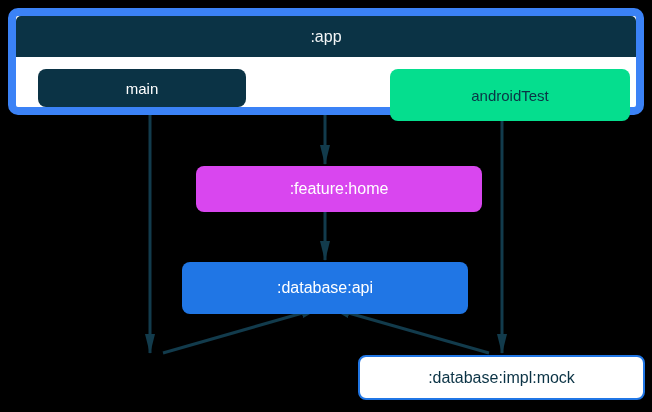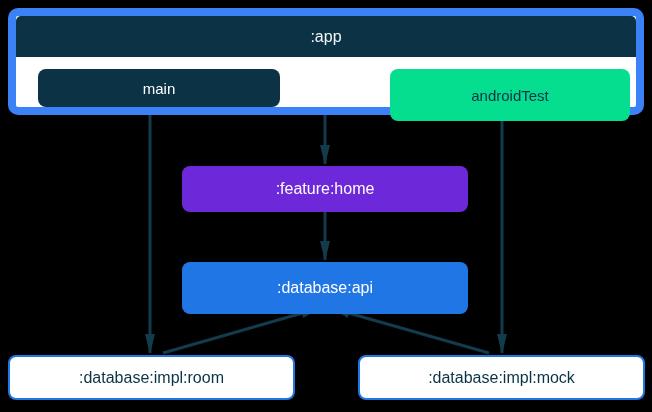--- a/index.html
+++ b/index.html
@@ -45,43 +45,43 @@
     position: absolute;
     box-sizing: border-box;
     border-radius: 8px;
     display: flex;
     align-items: center;
     justify-content: center;
     font-size: 15px;
   }
   .pill-main {
     left: 22px; top: 53px;   
-    width: 242px; height: 38px;
+    width: 208px; height: 38px;
     background: #0b3345;
     color: #ffffff;
   }
   .pill-android-test {
     left: 374px; top: 53px;  
     width: 240px; height: 52px;
     background: #05de8e;
     color: #0b3345;
   }
   .node {
     position: absolute;
     box-sizing: border-box;
     border-radius: 8px;
     display: flex;
     align-items: center;
     justify-content: center;
     font-size: 16px;
   }
   .node-feature-home {
-    left: 182px; top: 166px;
+    left: 196px; top: 166px;
     width: 286px; height: 46px;
-    background: #6d28d9;
+    background: #d946ef;
     color: #ffffff;
   }
   .node-database-api {
     left: 182px; top: 262px;
     width: 286px; height: 52px;
     background: #2076e5;
     color: #ffffff;
   }
   .node-impl {
     background: #ffffff;
@@ -127,21 +127,18 @@
   </div>
 
   <div class="node node-feature-home">
     <span>:feature:home</span>
   </div>
 
   <div class="node node-database-api">
     <span>:database:api</span>
   </div>
 
-  <div class="node node-impl node-impl-room">
-    <span>:database:impl:room</span>
-  </div>
 
   <div class="node node-impl node-impl-mock">
     <span>:database:impl:mock</span>
   </div>
 
 </div>
 
 </body></html>

